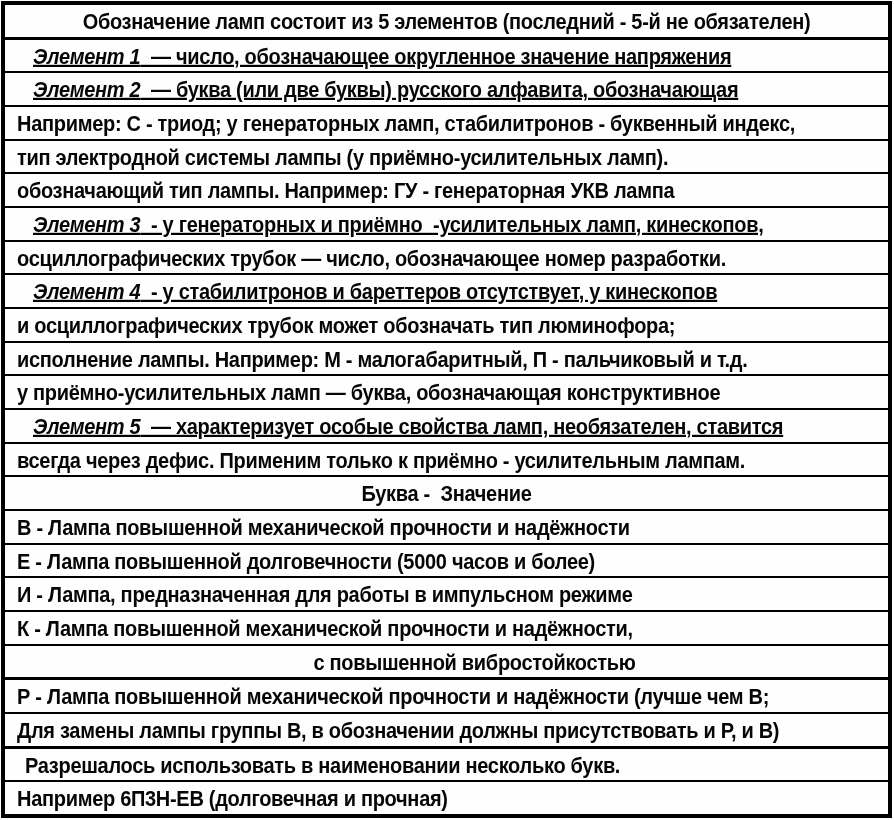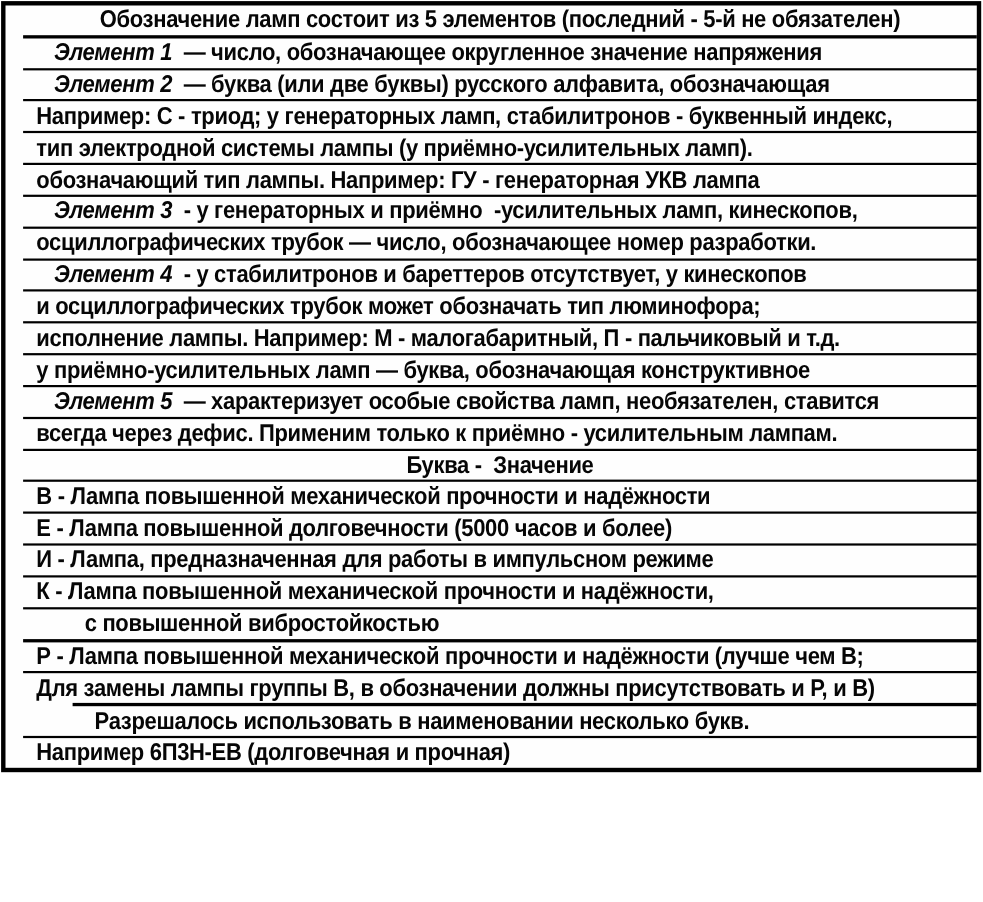--- a/index.html
+++ b/index.html
@@ -7,43 +7,42 @@
     padding: 0;
     width: 894px;
     height: 820px;
     background: #ffffff;
   }
   .table-wrap {
     position: absolute;
     left: 1px;
     top: 1px;
     width: 891px;
-    height: 701px;
+    height: 817px;
     box-sizing: border-box;
     border: 4px solid #000000;
     background: #fefefe;
     display: flex;
     flex-direction: column;
-    padding-left: 16px;
   }
   .row {
     flex: 1 1 0;
     display: flex;
     align-items: center;
     border-top: 2px solid #000000;
     padding-left: 12px;
     overflow: hidden;
     min-height: 0;
   }
   .row:first-child { border-top: none; }
   .row.thick { border-top-width: 3px; }
   .row.center { justify-content: center; padding-left: 0; }
-  .row.indent-element { padding-left: 28px; }
-  .row.indent-small  { padding-left: 20px; margin-left: 45px; }
-  .row.indent-large  { padding-left: 56px; }
+  .row.indent-element { padding-left: 28px; text-decoration: underline; }
+  .row.indent-small  { padding-left: 20px; }
+  .row.indent-large  { padding-left: 56px; justify-content: center; }
   .txt {
     font-family: "Liberation Sans", sans-serif;
     font-weight: 700;
     font-size: 20px;
     line-height: 1;
     letter-spacing: -0.3px;
     color: #060606;
     white-space: pre;
     display: inline-block;
     transform: scaleY(1.1);

